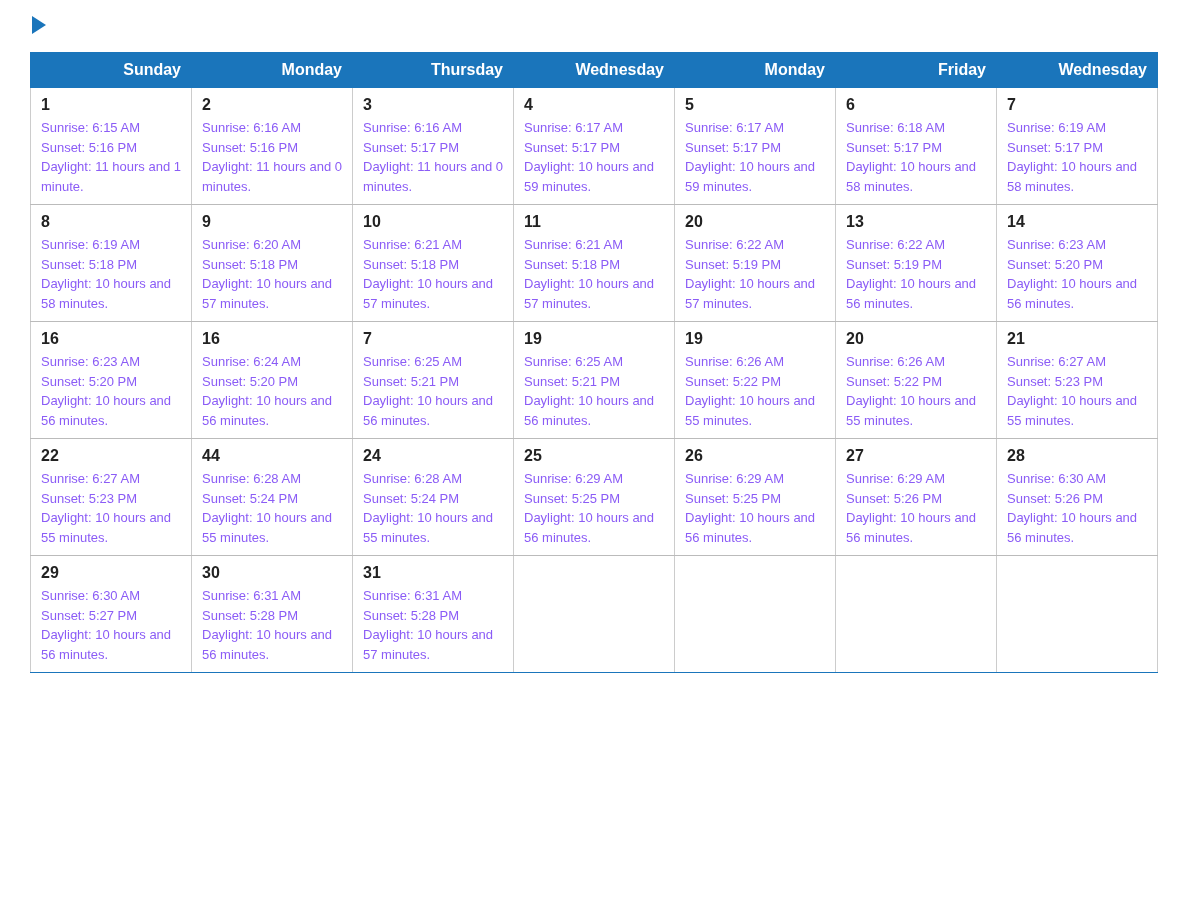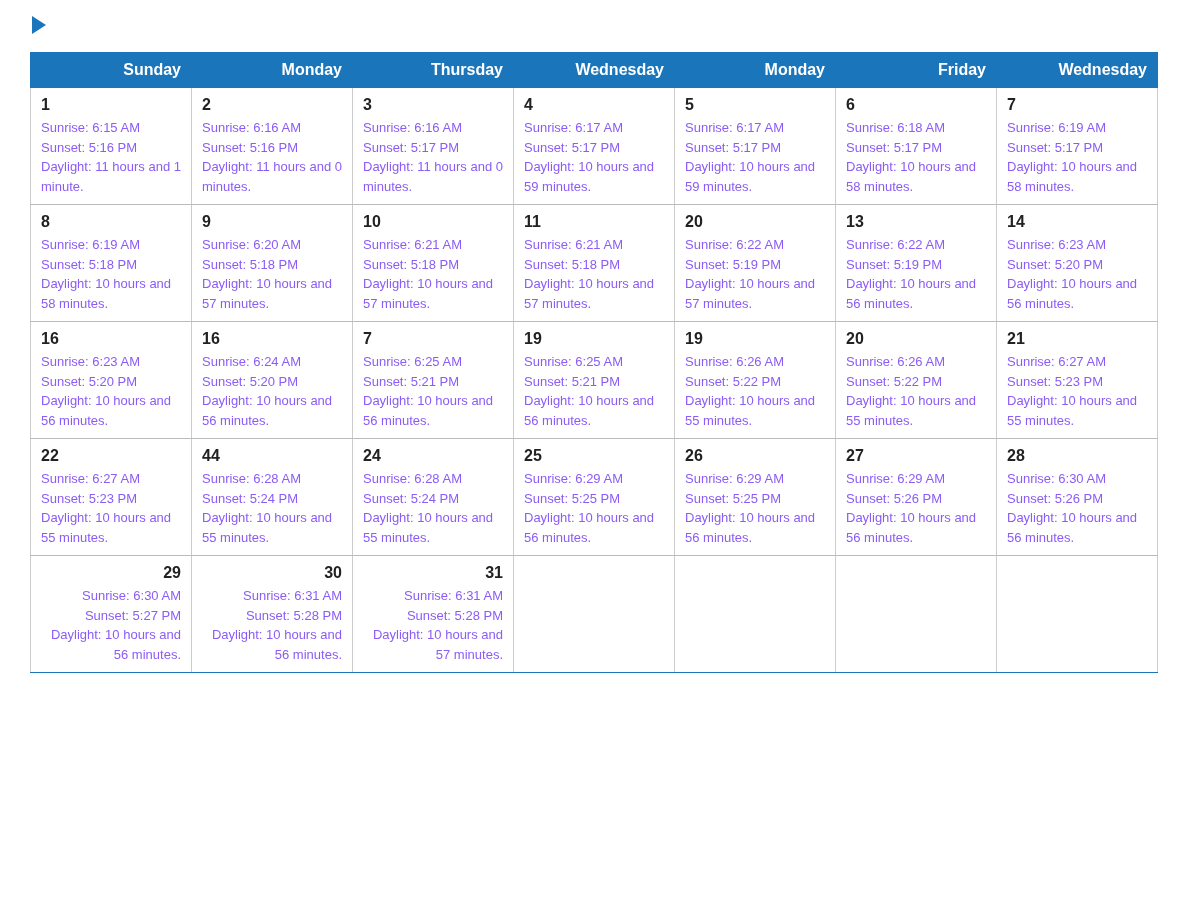--- a/index.html
+++ b/index.html
@@ -90,21 +90,20 @@
       border: 1px solid #ccc;
       font-size: 13.5px;
       color: #333;
       width: calc(100% / 7);
     }
     .calendar-table tr td {
       border-bottom: 1px solid #bbb;
     }
     .calendar-table tbody tr:last-child td {
       border-bottom: 1px solid #1a75bb;
-      text-align: right;
     }
     .day-number {
       font-size: 16px;
       font-weight: bold;
       color: #222;
       display: block;
       margin-bottom: 4px;
     }
     .day-info {
       font-size: 13px;

